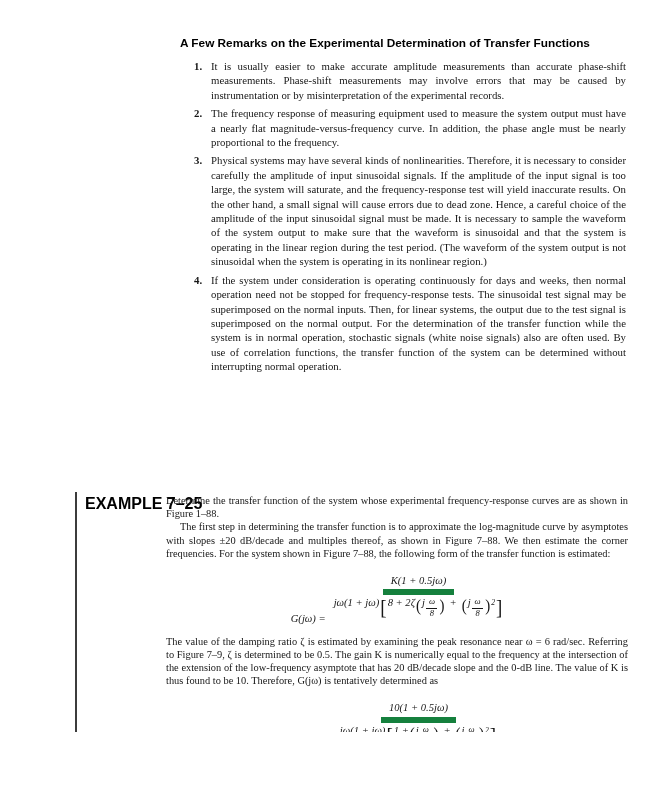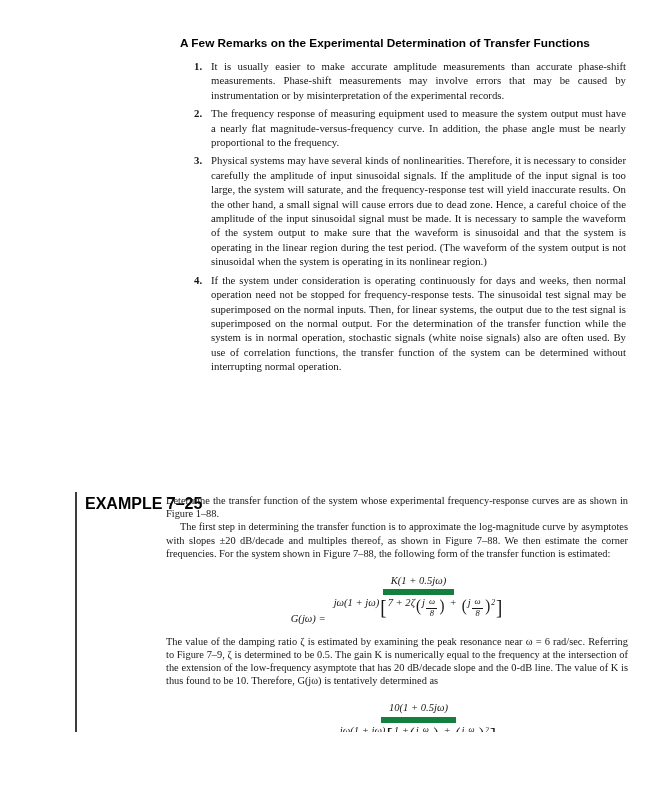--- a/index.html
+++ b/index.html
@@ -158,21 +158,21 @@
     <p>Determine the transfer function of the system whose experimental frequency-response curves are as shown in Figure 1–88.</p>
     <p class="para-indent">The first step in determining the transfer function is to approximate the log-magnitude curve by asymptotes with slopes ±20 dB/decade and multiples thereof, as shown in Figure 7–88. We then estimate the corner frequencies. For the system shown in Figure 7–88, the following form of the transfer function is estimated:</p>
 
     <div class="equation">
       <span class="eq-lhs">G(jω) =</span>
       <span class="frac">
         <span class="fnum">K(1 + 0.5jω)</span>
         <span class="fden">
           <span>jω(1 + jω)</span>
           <span class="br">[</span>
-          <span>7 + 2ζ</span>
+          <span>8 + 2ζ</span>
           <span class="pr">(</span>
           <span class="jvar">j</span>
           <span class="ifrac">
             <span class="inum">ω</span>
             <span class="iden">8</span>
           </span>
           <span class="pr">)</span>
           <span class="op">+</span>
           <span class="pr">(</span>
           <span class="jvar">j</span>

